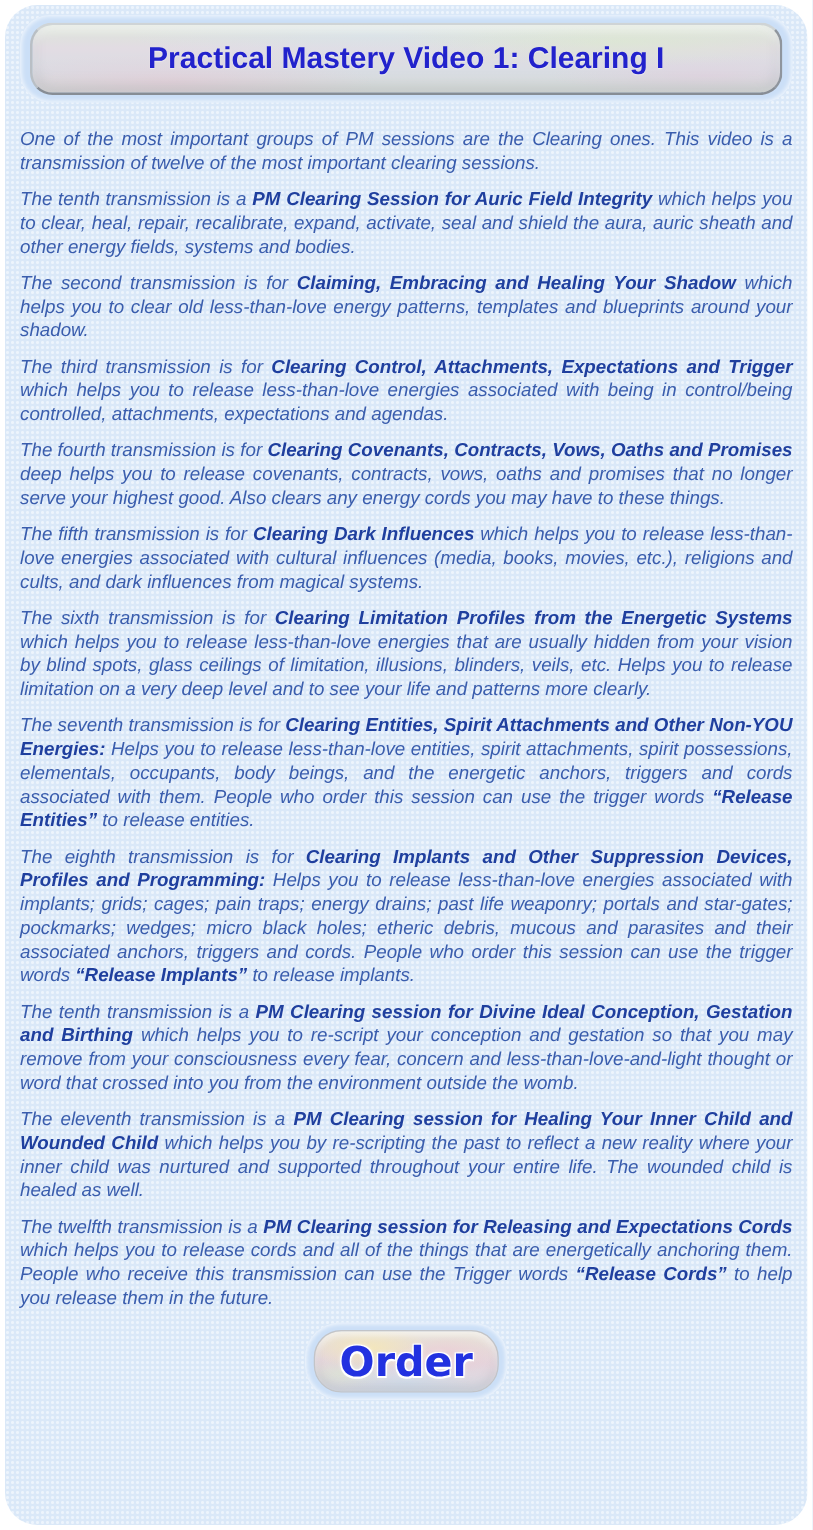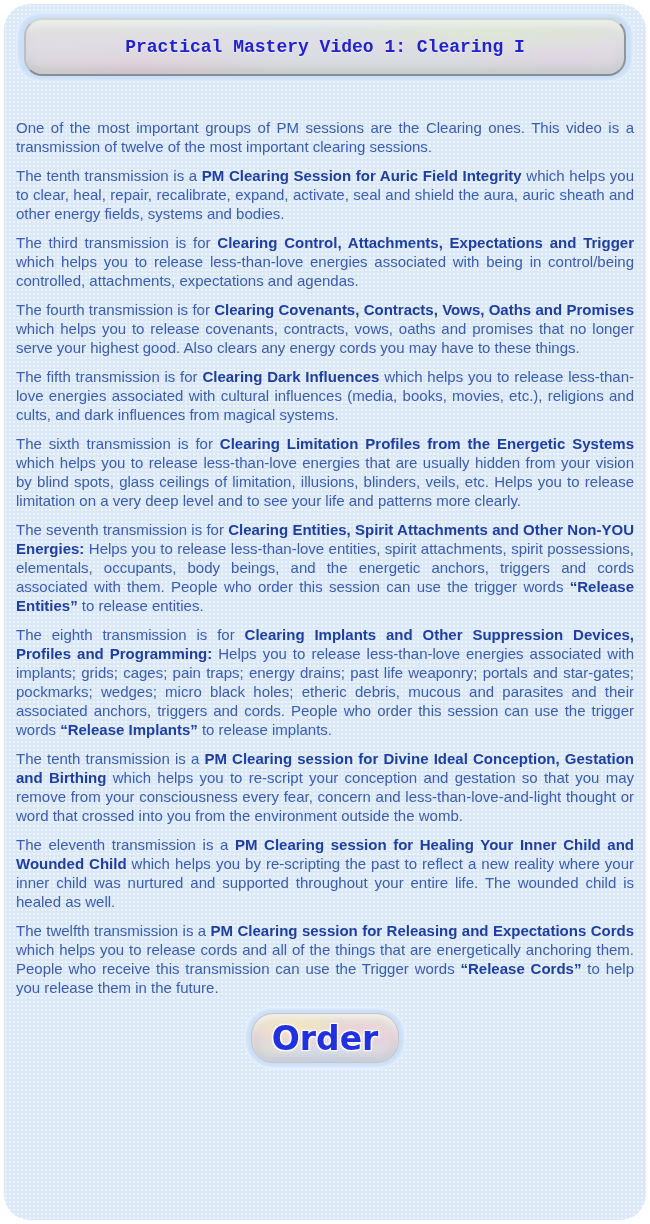--- a/index.html
+++ b/index.html
@@ -45,31 +45,32 @@
       radial-gradient(ellipse 45% 55% at 78% 25%, rgba(219,234,208,0.65), transparent 65%),
       radial-gradient(ellipse 35% 50% at 90% 75%, rgba(228,206,222,0.55), transparent 60%),
       radial-gradient(ellipse 50% 60% at 45% 15%, rgba(214,228,238,0.55), transparent 65%),
       linear-gradient(180deg, #dde5da 0%, #e2dce3 35%, #d9dde3 70%, #dfe3de 100%);
     display:flex;
     align-items:center;
     justify-content:center;
     box-shadow:inset 0 -6px 10px rgba(120,128,140,0.25), inset 0 4px 8px rgba(255,255,255,0.6);
   }
   .banner-title{
-    font-family:Liberation Mono, monospace;
+    font-family:Liberation Sans, sans-serif;
     font-weight:700;
-    font-size:18px;
+    font-size:24px;
     color:var(--title-text);
     letter-spacing:0px;
     text-shadow:0 1px 1px rgba(255,255,255,0.5);
   }
   
   .body-text{
-    margin-top:36px;
+    margin-top:20px;
     padding:0 2px;
+    font-style:italic;
   }
   .body-text p{
     font-size:15px;
     line-height:19px;
     text-align:justify;
     color:var(--body-text);
     margin-bottom:10px;
   }
   .body-text p b{
     font-weight:700;
@@ -122,22 +123,23 @@
 
   <div class="banner-glow">
     <div class="banner-pill">
       <div class="banner-title">Practical Mastery Video 1: Clearing I</div>
     </div>
   </div>
 
   <div class="body-text">
       <p><span>One of the most important groups of PM sessions are the Clearing ones. This video is a transmission of twelve of the most important clearing sessions.</span></p>
       <p><span>The tenth transmission is a </span><b>PM Clearing Session for Auric Field Integrity</b><span> which helps you to clear, heal, repair, recalibrate, expand, activate, seal and shield the aura, auric sheath and other energy fields, systems and bodies.</span></p>
+      <p><span>The second transmission is for </span><b>Claiming, Embracing and Healing Your Shadow</b><span> which helps you to clear old less-than-love energy patterns, templates and blueprints around your shadow.</span></p>
       <p><span>The third transmission is for </span><b>Clearing Control, Attachments, Expectations and Trigger</b><span> which helps you to release less-than-love energies associated with being in control/being controlled, attachments, expectations and agendas.</span></p>
-      <p><span>The fourth transmission is for </span><b>Clearing Covenants, Contracts, Vows, Oaths and Promises</b><span> which helps you to release covenants, contracts, vows, oaths and promises that no longer serve your highest good. Also clears any energy cords you may have to these things.</span></p>
+      <p><span>The fourth transmission is for </span><b>Clearing Covenants, Contracts, Vows, Oaths and Promises</b><span> deep helps you to release covenants, contracts, vows, oaths and promises that no longer serve your highest good. Also clears any energy cords you may have to these things.</span></p>
       <p><span>The fifth transmission is for </span><b>Clearing Dark Influences</b><span> which helps you to release less-than-love energies associated with cultural influences (media, books, movies, etc.), religions and cults, and dark influences from magical systems.</span></p>
       <p><span>The sixth transmission is for </span><b>Clearing Limitation Profiles from the Energetic Systems</b><span> which helps you to release less-than-love energies that are usually hidden from your vision by blind spots, glass ceilings of limitation, illusions, blinders, veils, etc. Helps you to release limitation on a very deep level and to see your life and patterns more clearly.</span></p>
       <p><span>The seventh transmission is for </span><b>Clearing Entities, Spirit Attachments and Other Non-YOU Energies:</b><span> Helps you to release less-than-love entities, spirit attachments, spirit possessions, elementals, occupants, body beings, and the energetic anchors, triggers and cords associated with them. People who order this session can use the trigger words </span><b>“Release Entities”</b><span> to release entities.</span></p>
       <p><span>The eighth transmission is for </span><b>Clearing Implants and Other Suppression Devices, Profiles and Programming:</b><span>  Helps you to release less-than-love energies associated with implants; grids; cages; pain traps; energy drains; past life weaponry; portals and star-gates; pockmarks; wedges; micro black holes; etheric debris, mucous and parasites and their associated anchors, triggers and cords. People who order this session can use the trigger words </span><b>“Release Implants”</b><span> to release implants.</span></p>
       <p><span>The tenth transmission is a </span><b>PM Clearing session for Divine Ideal Conception, Gestation and Birthing</b><span> which helps you to re-script your conception and gestation so that you may remove from your consciousness every fear, concern and less-than-love-and-light thought or word that crossed into you from the environment outside the womb.</span></p>
       <p><span>The eleventh transmission is a </span><b>PM Clearing session for Healing Your Inner Child and Wounded Child</b><span> which helps you by re-scripting the past to reflect a new reality where your inner child was nurtured and supported throughout your entire life. The wounded child is healed as well.</span></p>
       <p><span>The twelfth transmission is a </span><b>PM Clearing session for Releasing and Expectations Cords</b><span> which helps you to release cords and all of the things that are energetically anchoring them. People who receive this transmission can use the Trigger words </span><b>“Release Cords”</b><span> to help you release them in the future.</span></p>
     </div>
 
   <div class="order-wrap">

